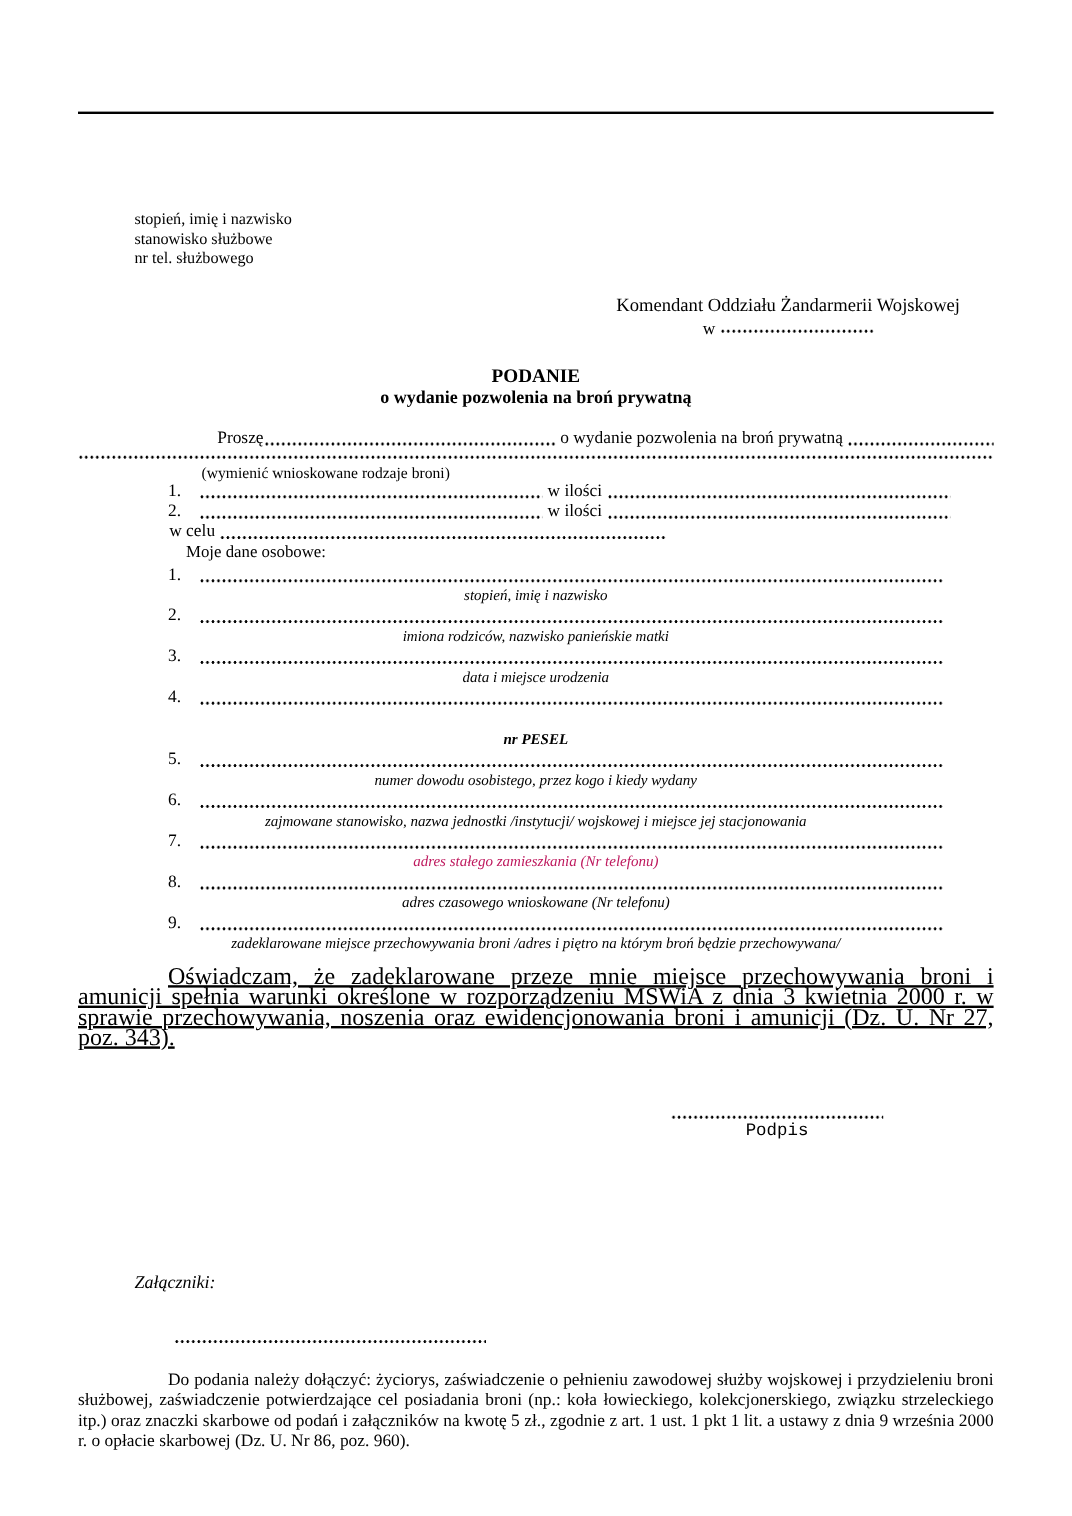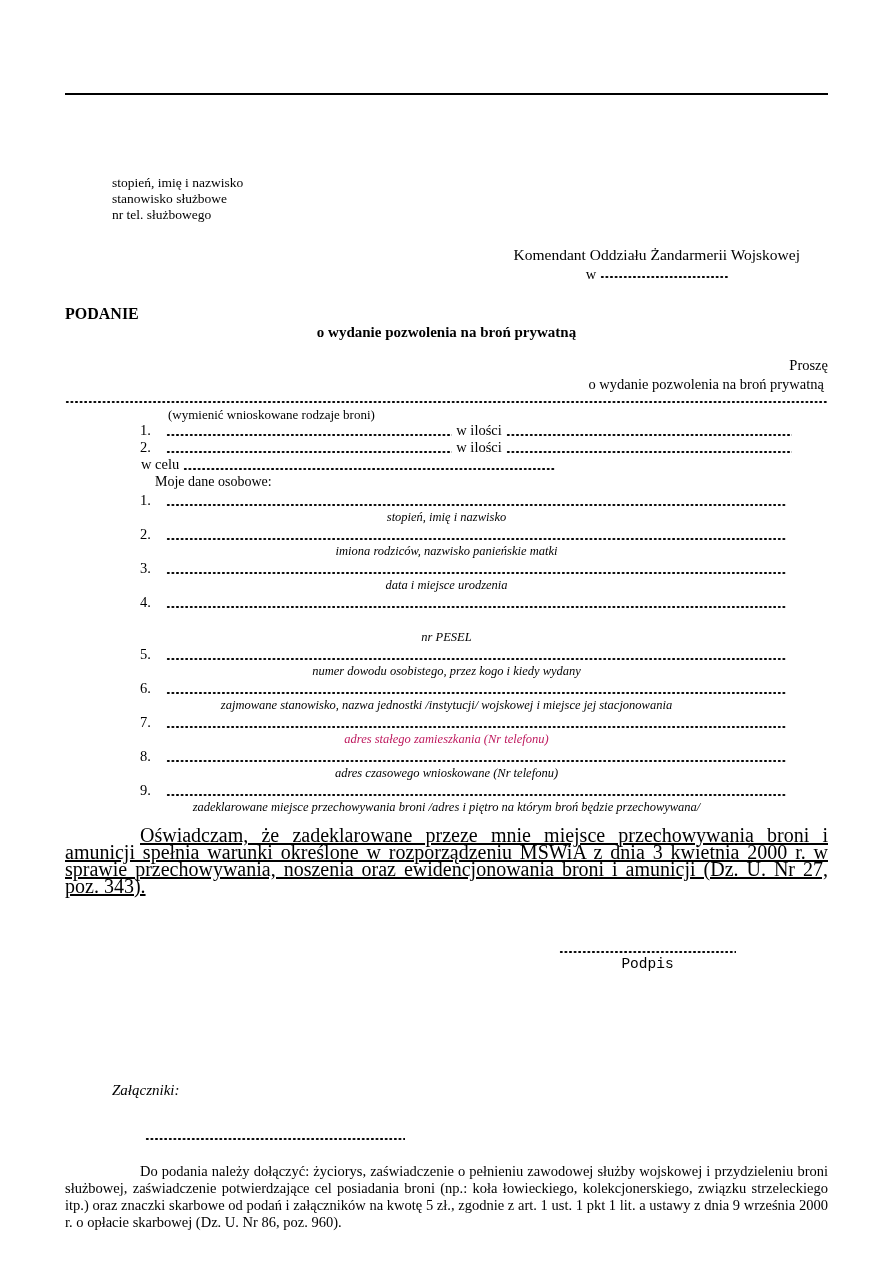--- a/index.html
+++ b/index.html
@@ -32,43 +32,43 @@
   .row { display:flex; align-items:flex-end; font-size:14.5px; line-height:17px; }
   .num { display:inline-block; width:26px; flex:0 0 26px; }
 
   .header { display:flex; justify-content:space-between; margin-top:80px; font-size:13.5px; line-height:16px; }
   .header-left { margin-left:47px; }
   .header-right { margin-right:18px; }
 
   .addressee { margin-top:22px; margin-left:auto; margin-right:28px; width:fit-content; text-align:center; font-size:15.5px; line-height:19px; }
   .addr-line2 { margin-top:1px; font-size:14.5px; }
 
-  .title { margin-top:20px; text-align:left; font-weight:bold; font-size:16px; line-height:19px; }
+  .title { margin-top:20px; text-align:center; font-weight:bold; font-size:16px; line-height:19px; }
   .subtitle { text-align:center; font-weight:bold; font-size:15px; line-height:18px; }
 
-  .request-line { margin-top:16px; margin-left:116px;flex-direction:column; }
+  .request-line { margin-top:16px; margin-left:116px; }
   .request-line .mid { padding:0 4px; }
   .dotline.full { margin-top:5px; }
   .note { margin-top:3px; margin-left:103px; font-size:13px; line-height:15px; }
 
   .w-row { margin-left:75px; margin-top:0; }
   .w-row .ilosc { padding:0 4px; }
   .w-row .dots:last-child { margin-right:36px; }
 
   .purpose-row { margin-left:76px; }
   .purpose-row .pp { padding-right:4px; }
   .purpose-row .dots { flex:0 0 372px; }
 
   .personal-heading { margin-left:90px; font-size:14px; line-height:17px; }
 
   .p-rows { margin-top:2px; }
   .p-row .row { margin-left:75px; }
   .p-row .dots { margin-right:42px; }
   .caption { text-align:center; font-style:italic; font-size:12.5px; line-height:15px; margin:1px 0; }
-  .caption-bold { font-weight:normal;margin-top:19px; }
+  .caption-bold { font-weight:bold;margin-top:19px; }
   .caption-light { color:#be185d; }
 
   .declaration {
     margin-top:12px; font-size:20px; line-height:17px;
     text-align:justify; text-indent:75px;text-decoration:underline;
   }
 
   .signature { margin-top:55px; margin-left:auto; margin-right:92px; width:177px; text-align:center;font-family:Liberation Mono, monospace; }
   .sig-line { width:177px; }
   .sig-label { margin-top:2px; font-size:14.5px; line-height:17px; }

